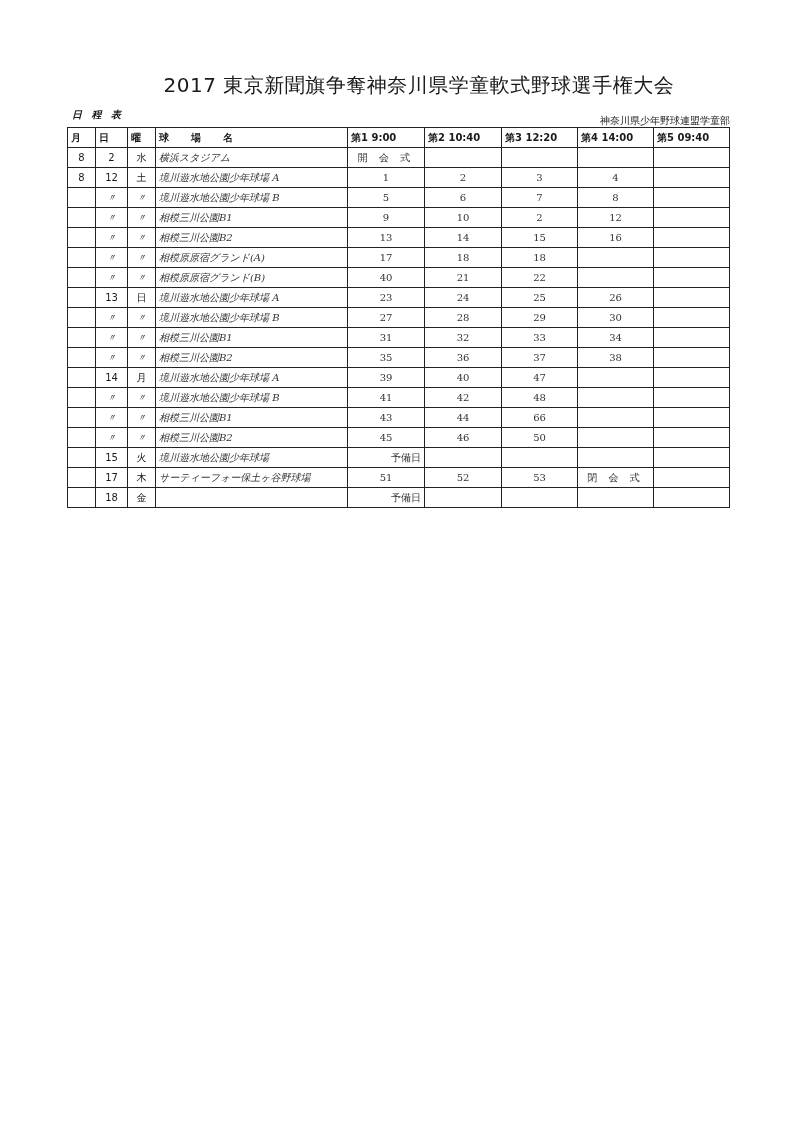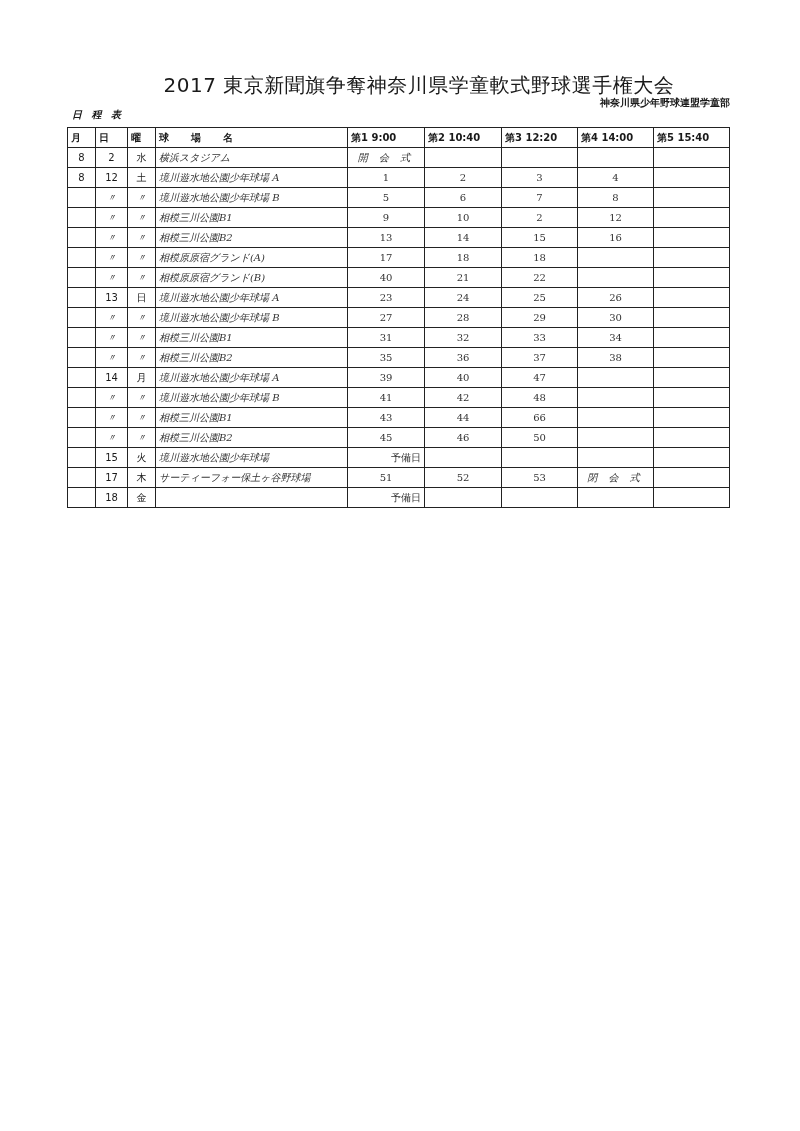--- a/index.html
+++ b/index.html
@@ -2,32 +2,32 @@
 <html><head>
 <meta charset="utf-8">
 <style>
   html, body { margin: 0; padding: 0; background: #ffffff; }
   body { width: 800px; height: 1131px; position: relative; overflow: hidden;
          font-family: "DejaVu Sans", sans-serif; color: #1a1a1a; }
   .title { position: absolute; left: 0; width: 800px; top: 72px; text-align: center;
            font-size: 20px; letter-spacing: 0.5px; padding-left: 4px; }
   .title span { display: inline-block; margin-left: 30px; }
   .sub-left { position: absolute; left: 72px; top: 108px; font-size: 10px; letter-spacing: 3px; font-weight: bold; font-style: italic; }
-  .sub-right { position: absolute; right: 70px; top: 96px; font-size: 10px; font-weight: bold; text-align: right; }
+  .sub-right { position: absolute; right: 70px; top: 114px; font-size: 10px; font-weight: normal; text-align: right; }
   table.sched { position: absolute; left: 67px; top: 127px; border-collapse: collapse; table-layout: fixed; }
   table.sched td, table.sched th { border: 1.6px solid #222; height: 19px; padding: 0 3px; font-size: 10px;
         overflow: hidden; white-space: nowrap; font-weight: normal; }
   table.sched th { font-weight: bold; text-align: left; }
   th.c-center, td.c-center { text-align: center; }
   td.bold { font-weight: bold; text-align: center; }
   td.ditto { text-align: center; font-style: italic; font-weight: bold; font-size: 9px; }
   td.venue { font-family: "DejaVu Serif", serif; font-size: 10px; color: #333; font-style: italic; }
   td.num { text-align: center; font-family: "DejaVu Serif", serif; color: #333; }
   td.left { text-align: right; font-family: "DejaVu Serif", serif; color: #333; }
-  td.spaced { letter-spacing: 4px; font-style: italic; }
+  td.spaced { letter-spacing: 4px; }
   th.venue-h { text-align: center; letter-spacing: 22px; }
 </style>
 </head>
 <body>
 
 <div class="title"><span>2017 東京新聞旗争奪神奈川県学童軟式野球選手権大会</span></div>
 <div class="sub-left">日 程 表</div>
 <div class="sub-right">神奈川県少年野球連盟学童部</div>
 
 <table class="sched">
@@ -45,21 +45,21 @@
   <thead>
     <tr>
       <th class="c-center">月</th>
       <th class="c-center">日</th>
       <th class="c-center">曜</th>
       <th class="venue-h">球場名</th>
       <th>第1 9:00</th>
       <th>第2 10:40</th>
       <th>第3 12:20</th>
       <th>第4 14:00</th>
-      <th>第5 15:40</th>
+      <th>第5 09:40</th>
     </tr>
   </thead>
   <tbody id="tbody">
       <tr>
         <td class="bold">8</td>
         <td class="bold">2</td>
         <td class="bold">水</td>
         <td class="venue">横浜スタジアム</td>
         <td class="num spaced">開 会 式</td>
         <td class="num"></td>

